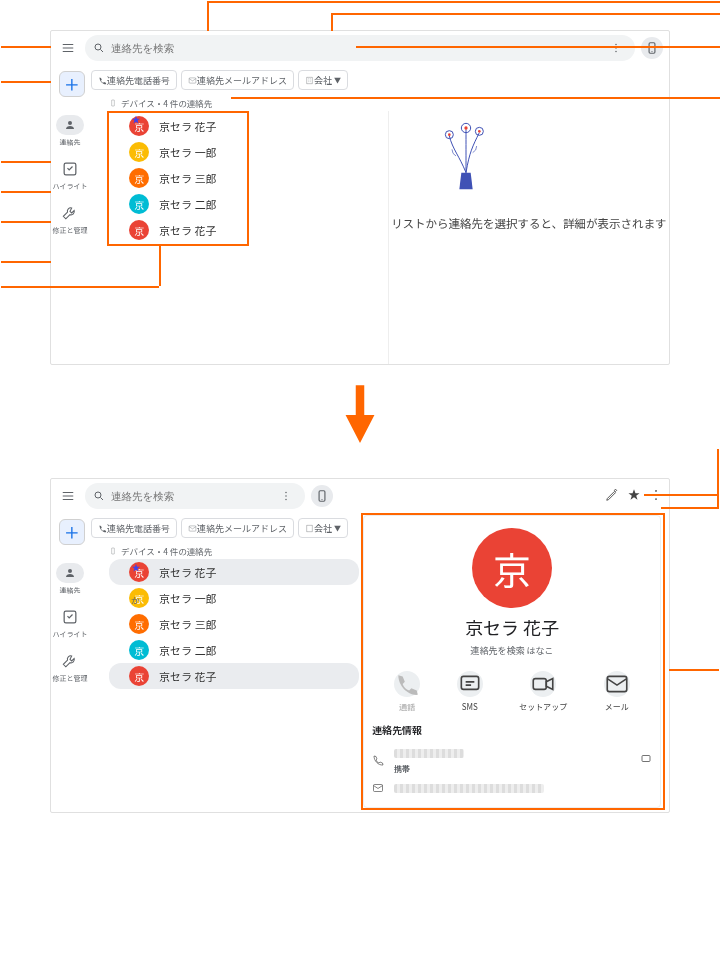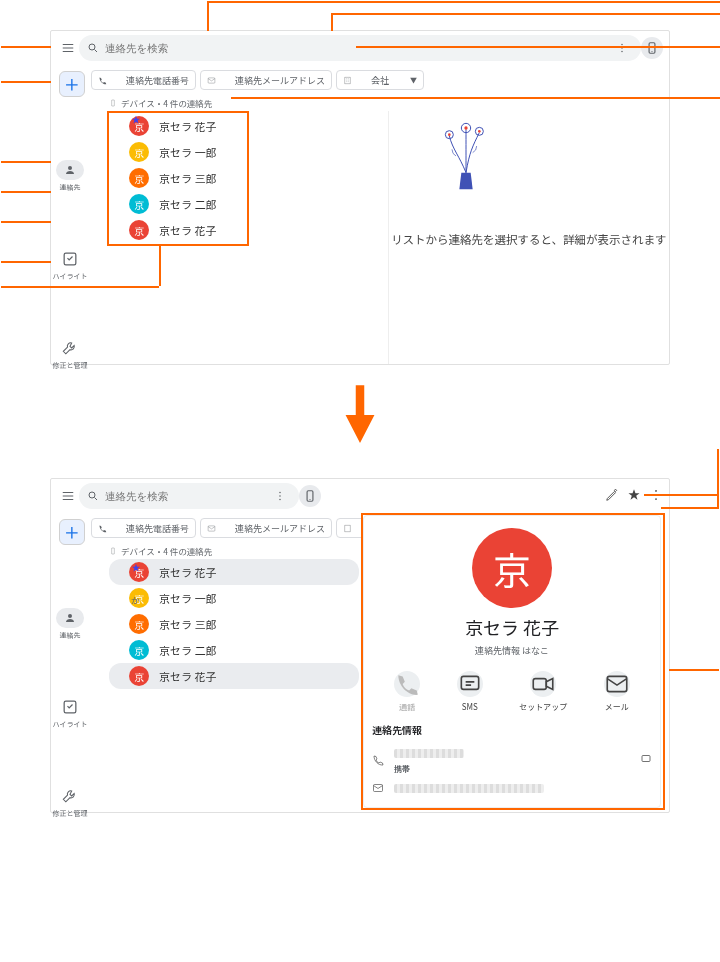--- a/index.html
+++ b/index.html
@@ -9,48 +9,48 @@
   
   .call { position: absolute; background: #ff6600; }
   .call.h { height: 2px; }
   .call.v { width: 2px; }
 
   
   .panel { border: 1px solid #e0e0e0; background: #fff; border-radius: 2px; position: relative; }
   .panel1 { height: 335px; width: 620px; }
   .panel2 { height: 335px; width: 620px; }
 
-  .toprow { display: flex; align-items: center; height: 34px; padding: 0 6px; }
+  .toprow { display: flex; align-items: center; height: 34px; padding: 0 6px; gap: 6px; }
   .icon-menu, .icon-more, .icon-device { width: 22px; height: 22px; border-radius: 50%; display:flex; align-items:center; justify-content:center; color:#5f6368; }
   .icon-menu svg, .icon-more svg, .icon-device svg { width:14px; height:14px; }
   .icon-device { background:#e8eaed; }
 
   .searchbar { flex:1; display:flex; align-items:center; height:26px; background:#f1f3f4; border-radius:14px; padding:0 8px; gap:6px; color:#5f6368; }
   .searchbar input { flex:1; border:none; background:transparent; font-size:10.5px; color:#5f6368; outline:none; }
   .searchbar svg { width:12px; height:12px; }
 
   .chiprow { display:flex; align-items:center; gap:4px; padding:2px 0 2px 40px; height:30px; }
   .add-btn { position:absolute; left:8px; top:40px; width:26px; height:26px; border:1px solid #d0d0d0; border-radius:6px; display:flex; align-items:center; justify-content:center; color:#1a73e8; background:#e8f0fe; font-size:16px; font-weight:500;}
-  .chip { display:flex; align-items:center; gap:19px; height:20px; border:1px solid #dadce0; border-radius:4px; padding:0 6px; font-size:9px; color:#5f6368; }
+  .chip { display:flex; align-items:center; gap:0; height:20px; border:1px solid #dadce0; border-radius:4px; padding:0 6px; font-size:9px; color:#5f6368; }
   .chip svg { width:9px; height:9px; }
   .chip .drop { font-size:7px; margin-left:2px; }
 
   .countrow { display:flex; align-items:center; gap:4px; height:16px; font-size:8.5px; color:#5f6368; padding-left:58px; }
   .countrow svg { width:8px; height:8px; }
 
   .body { display:flex; position:absolute; top:80px; bottom:0; left:0; right:0; }
   .sidebar { width:38px; display:flex; flex-direction:column; align-items:center; gap:12px; padding-top:4px; }
-  .side-item { display:flex; flex-direction:column; align-items:center; gap:2px; color:#5f6368;margin-top:45px; }
+  .side-item { display:flex; flex-direction:column; align-items:center; gap:2px; color:#5f6368; }
   .side-item .sicon { width:20px; height:20px; display:flex; align-items:center; justify-content:center; }
   .side-item.active .sicon { background:#e8eaed; border-radius:10px; padding:3px 8px; width:28px; }
   .side-item .slabel { font-size:7px; }
 
   .listcol { width:300px; border-right:1px solid #eee; }
   .empty-flowers { position:absolute; left:380px; top:5px; width:70px; height:80px; }
-  .empty-text { position:absolute; left:340px; top:120px; font-size:11.5px; color:#444; }
+  .empty-text { position:absolute; left:340px; top:104px; font-size:11.5px; color:#444; }
 
   .starrow { position:absolute; left:42px; top:4px; width:10px; height:10px; color:#4242e8; }
   .katakana { position:absolute; left:42px; font-size:9px; color:#5f6368; }
 
   .contact-row { display:flex; align-items:center; height:26px; gap:10px; padding-left:20px; border-radius:12px; }
   .contact-row.sel { background:#eaecef; }
   .avatar { width:20px; height:20px; border-radius:50%; display:flex; align-items:center; justify-content:center; color:#fff; font-size:10px; }
   .a-red { background:#ea4335; }
   .a-yellow { background:#fbbc04; }
   .a-orange { background:#ff6d00; }
@@ -399,21 +399,21 @@
             <div class="avatar a-red">京</div>
             <span>京セラ 花子</span>
           </div>
         </div>
       </div>
     </div>
 
     <div class="detail-card">
       <div class="big-avatar">京</div>
       <div class="big-name">京セラ 花子</div>
-      <div class="big-furigana">連絡先情報 はなこ</div>
+      <div class="big-furigana">連絡先を検索 はなこ</div>
 
       <div class="actions">
         <div class="action disabled">
           <div class="circle">
               <svg viewBox="0 0 24 24">
                 <path d="M4 4l4 1 2 5-2 2c1 3 3 5 6 6l2-2 5 2 1 4c-9 1-18-8-18-18z" fill="currentColor"></path>
               </svg>
             </div>
           <div class="albl">通話</div>
         </div>

